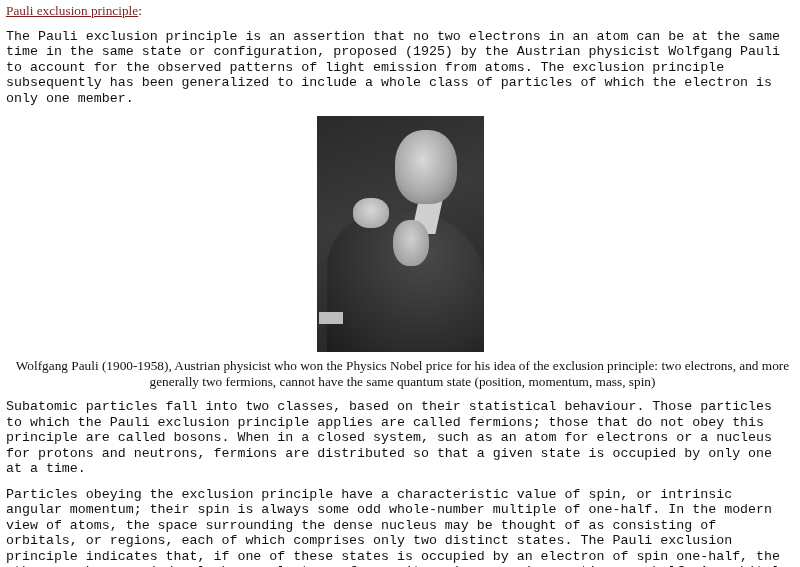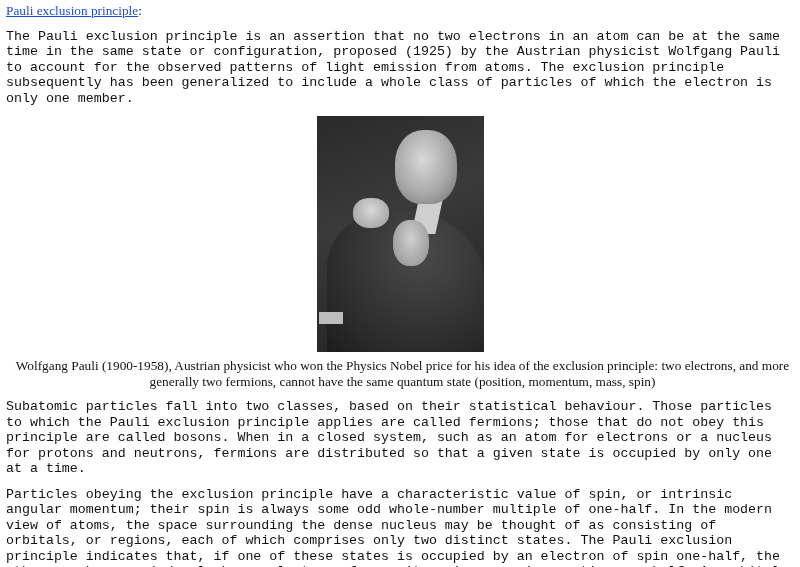--- a/index.html
+++ b/index.html
@@ -4,21 +4,21 @@
   <style>
     html, body { margin: 0; padding: 0; background: #ffffff; }
     body {
       width: 800px; height: 567px; overflow: hidden;
       font-family: "Liberation Serif", serif;
       font-size: 13.3px; color: #111;
       line-height: 15.5px;
     }
     .page { padding: 3px 6px 0 6px; }
     .heading { margin: 0 0 10px 0; }
-    .heading a { color: #1d4ed8; text-decoration: underline; }
+    .heading a { color: #7f1d1d; text-decoration: underline; }
     p { margin: 0 0 10px 0; font-family: Liberation Mono, monospace; }
     .figure { text-align: center; margin: 0; }
     .photo {
       display: block; margin: 0 auto;
       width: 167px; height: 236px;
       background: linear-gradient(160deg, #2a2a2a 0%, #3a3a3a 40%, #202020 100%);
       position: relative; overflow: hidden;
     }
     .photo .head {
       position: absolute; left: 78px; top: 14px; width: 62px; height: 74px;

